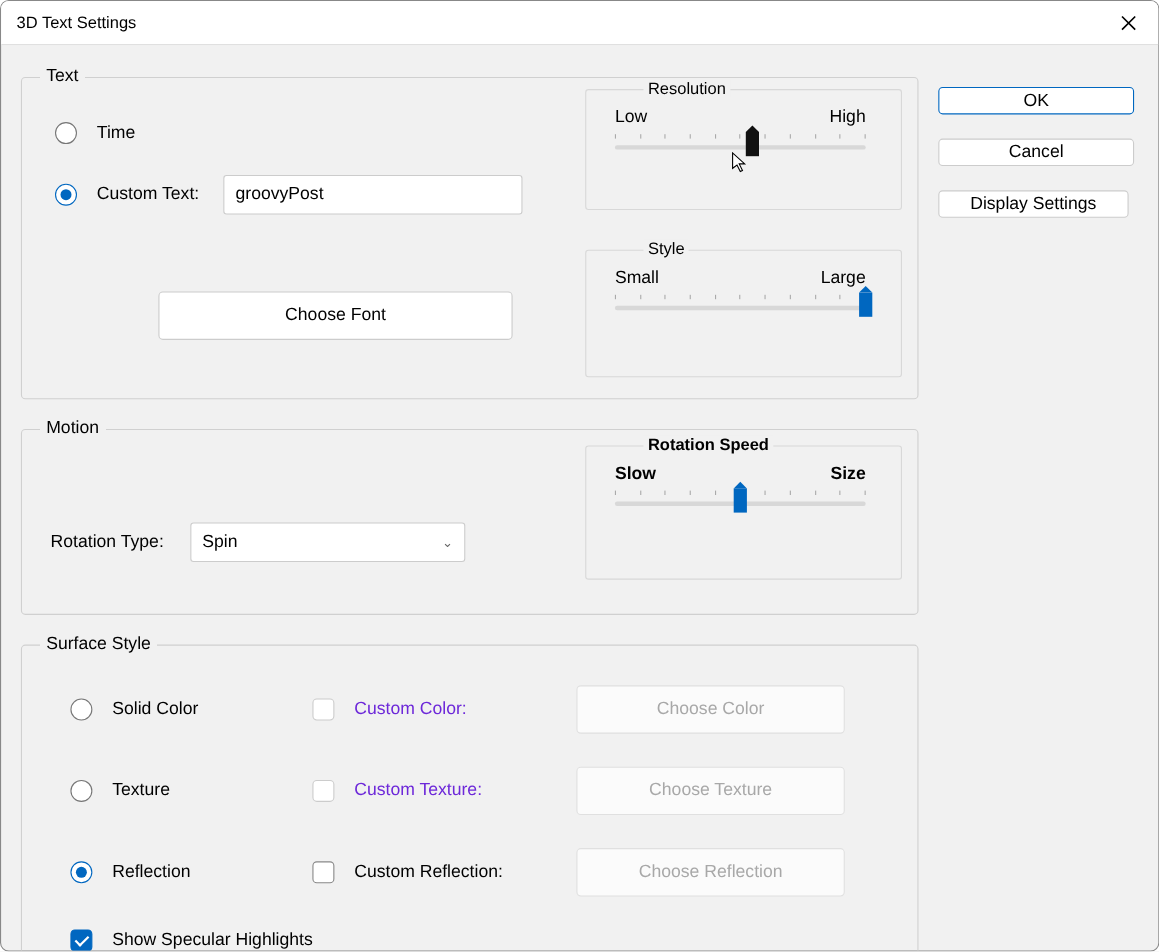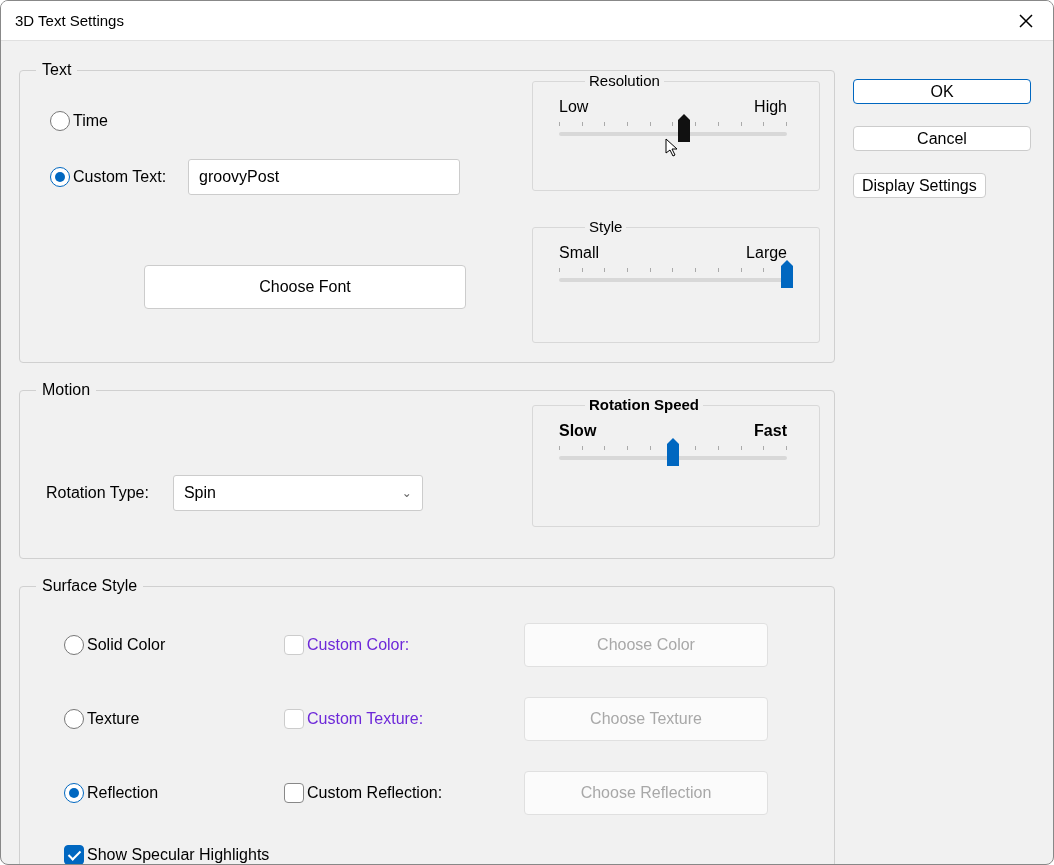--- a/index.html
+++ b/index.html
@@ -15,21 +15,21 @@
 .btn-primary { border: 1px solid #0067c0; }
 fieldset { border: 1px solid #d0d0d0; border-radius: 4px; margin-bottom: 18px; padding: 18px 16px 20px 16px; position: relative; }
 legend { padding: 0 6px; font-size: 16px; color: #000; }
 .row { display: flex; align-items: center; }
 .radio, .checkbox { width: 20px; height: 20px; border: 1.5px solid #777; border-radius: 50%; background: #fff; display: inline-flex; align-items: center; justify-content: center; flex-shrink: 0; }
 .radio.checked { border-color: #0067c0; }
 .radio.checked::after { content: ""; width: 10px; height: 10px; background: #0067c0; border-radius: 50%; }
 .checkbox { border-radius: 4px; border: 1.5px solid #888; }
 .checkbox.checked { background: #0067c0; border-color: #0067c0; }
 .checkbox.checked::after { content: ""; width: 5px; height: 10px; border: solid #fff; border-width: 0 2px 2px 0; transform: rotate(45deg); margin-top: -3px; }
-.radio-label, .check-label { margin-left: 3px; font-size: 16px; }
+.radio-label, .check-label { margin-left: 18px; font-size: 16px; }
 .text-input { background: #fff; border: 1px solid #ccc; border-radius: 3px; height: 36px; padding: 0 10px; font-size: 16px; width: 272px; }
 .choose-font { width: 322px; height: 44px; }
 .nested-group { border: 1px solid #d8d8d8; border-radius: 3px; padding: 16px 16px 20px 16px; position: absolute; background: #f1f1f1; }
 .nested-legend { position: absolute; top: -10px; left: 8px; background: #f1f1f1; padding: 0 4px; font-size: 15px; margin-left: 44px; }
 .slider-labels { display: flex; justify-content: space-between; font-size: 16px; margin-bottom: 6px; }
 .slider { position: relative; height: 20px; width: 228px; }
 .ticks { display: flex; justify-content: space-between; position: absolute; top: 0; left: 0; right: 0; }
 .tick { width: 1px; height: 4px; background: #aaa; }
 .track { position: absolute; top: 10px; left: 0; right: 0; height: 4px; background: #d8d8d8; border-radius: 2px; }
 .thumb { position: absolute; top: -2px; width: 12px; height: 22px; background: #0067c0; margin-left: -6px; }
@@ -141,21 +141,21 @@
           <div class="select" style="margin-left:24px;gap:14px;">
             <span>Spin</span>
             <span class="chev">⌄</span>
           </div>
         </div>
 
         <div class="nested-group" style="top: 6px; right: 14px; width: 288px; height: 122px; font-weight: bold;">
           <span class="nested-legend">Rotation Speed</span>
           <div class="slider-labels" style="width:228px; margin-left:10px;">
             <span>Slow</span>
-            <span>Fast</span>
+            <span>Size</span>
           </div>
           <div class="slider" style="margin-left:10px;">
             <div class="ticks">
                 <i class="tick"></i>
                 <i class="tick"></i>
                 <i class="tick"></i>
                 <i class="tick"></i>
                 <i class="tick"></i>
                 <i class="tick"></i>
                 <i class="tick"></i>
@@ -219,18 +219,18 @@
 
     </div>
 
     <div class="sidebar">
       <button class="btn btn-primary">
         <span>OK</span>
       </button>
       <button class="btn">
         <span>Cancel</span>
       </button>
-      <button class="btn" style="width:auto; padding:0 8px; align-self:flex-start;justify-content:center;">
+      <button class="btn" style="width:auto; padding:0 28px; align-self:flex-start;justify-content:center;">
         <span>Display Settings</span>
       </button>
     </div>
   </div>
 </div>
 
 </body></html>

